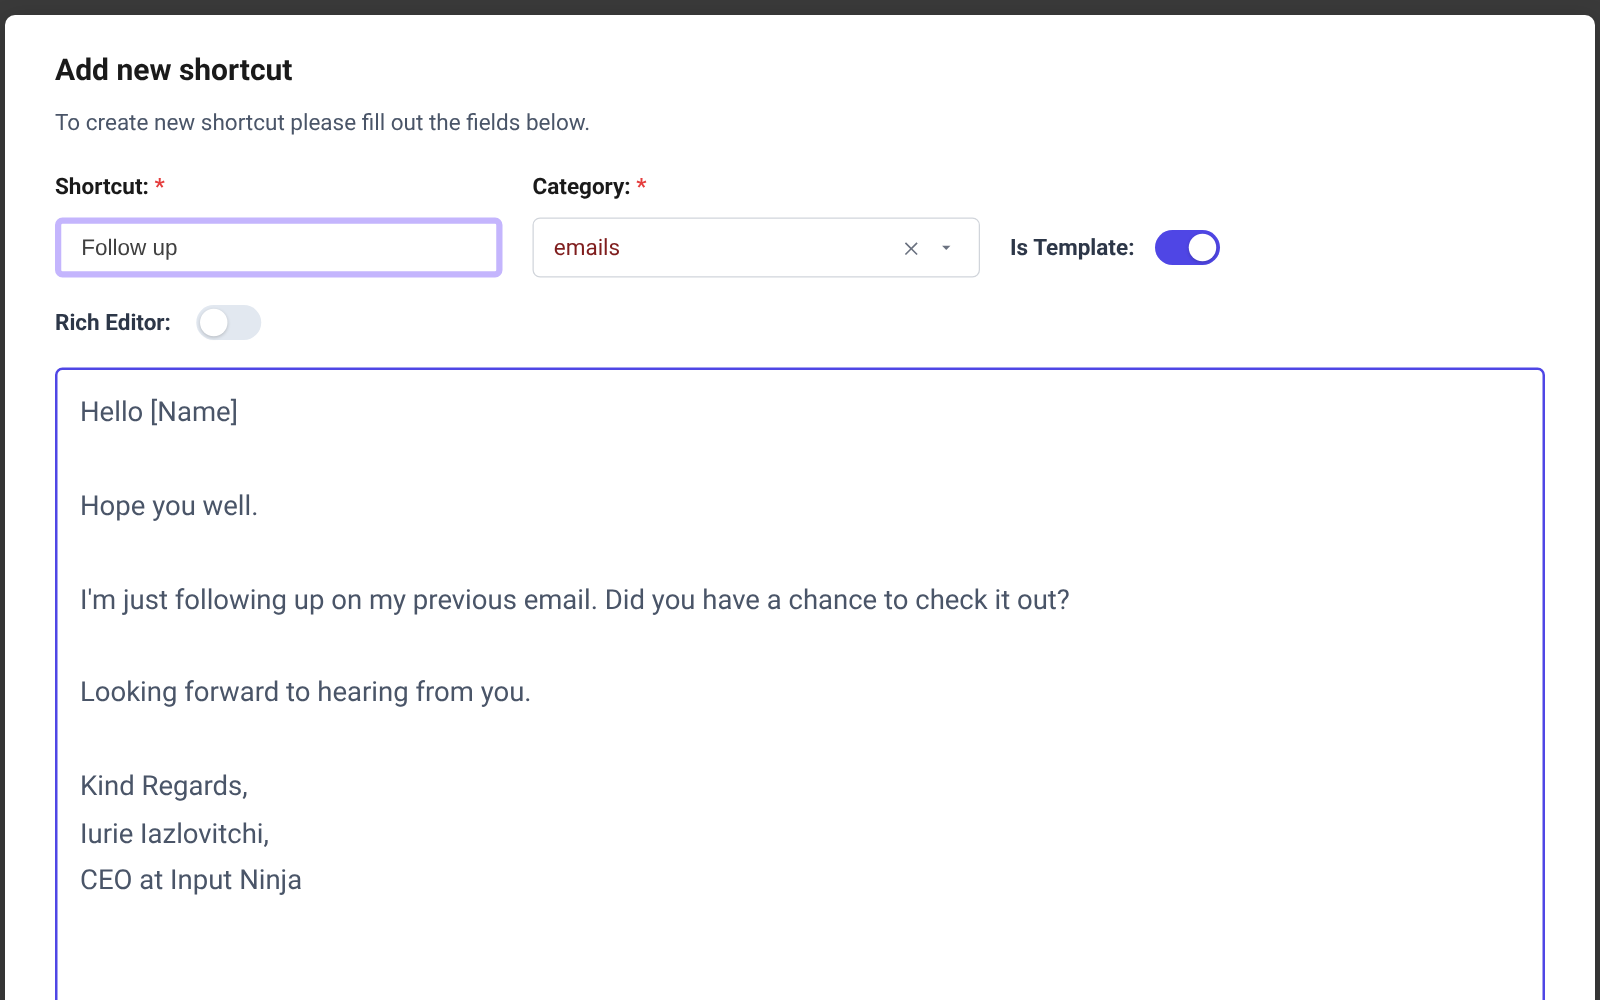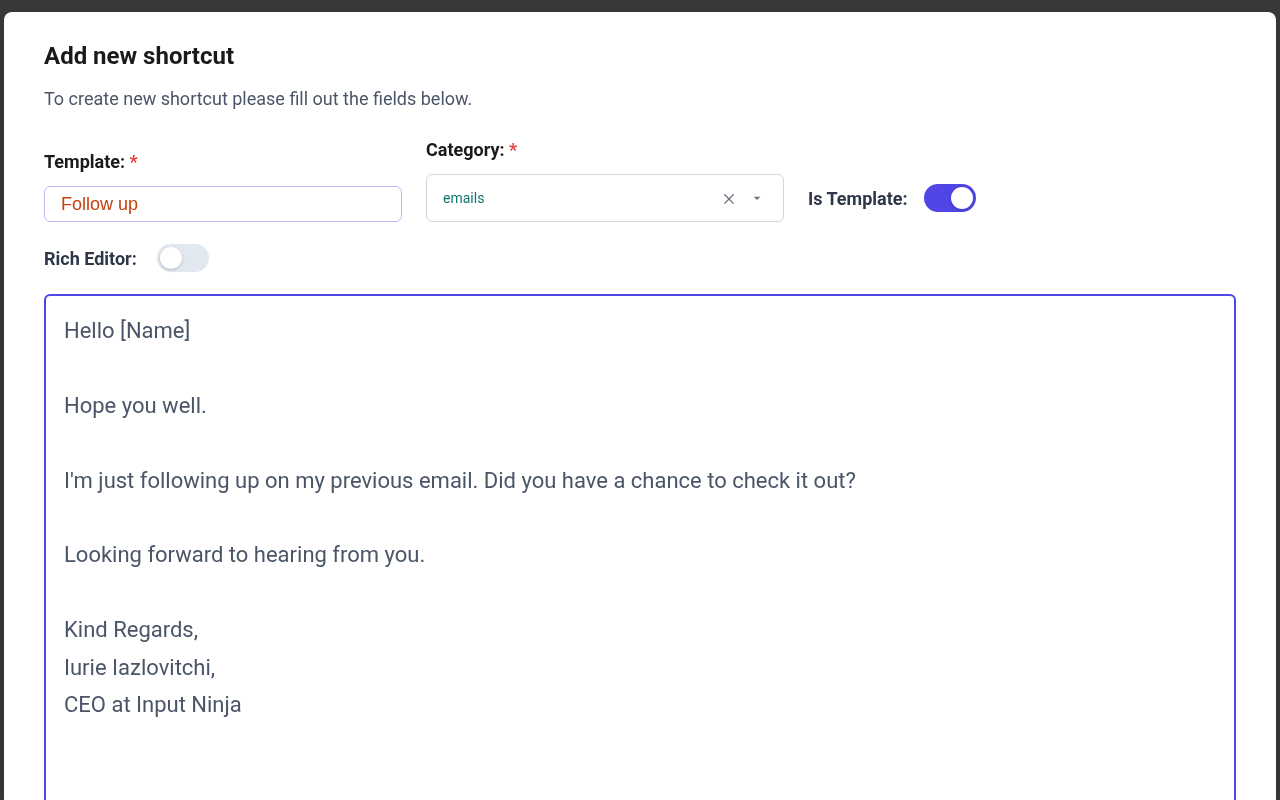--- a/index.html
+++ b/index.html
@@ -42,44 +42,44 @@
     flex-direction: column;
   }
   .field-label {
     font-size: 18px;
     font-weight: 700;
     color: #1a1a1a;
     margin-bottom: 14px;
   }
   .required { color: #e53e3e; font-weight: 700; }
   .text-input {
-    height: 36px;
-    border: 1px solid #c4b5fd;
+    height: 48px;
+    border: 5px solid #c4b5fd;
     border-radius: 6px;
     padding: 0 16px;
     font-size: 18px;
-    color: #c2410c;
+    color: #404040;
     outline: none;
     background: #fff;
   }
   .shortcut-input { width: 358px; }
   .category-wrap {
     width: 358px;
     height: 48px;
     border: 1px solid #d1d5db;
     border-radius: 6px;
     display: flex;
     align-items: center;
     padding: 0 12px 0 16px;
     background: #fff;
   }
   .category-value {
     flex: 1;
-    font-size: 14px;
-    color: #0f766e;
+    font-size: 18px;
+    color: #7f1d1d;
   }
   .cat-icon {
     width: 28px;
     height: 28px;
     display: flex;
     align-items: center;
     justify-content: center;
     color: #6b7280;
     cursor: pointer;
   }
@@ -175,21 +175,21 @@
 <div class="modal">
   <div class="modal-body">
 
     <h1 class="title">Add new shortcut</h1>
     <p class="subtitle">To create new shortcut please fill out the fields below.</p>
 
     <div class="row1">
 
       <div class="field-group">
         <div class="field-label">
-          <span>Template: </span><span class="required">*</span>
+          <span>Shortcut: </span><span class="required">*</span>
         </div>
         <input class="text-input shortcut-input" type="text" value="Follow up" style="">
       </div>
 
       <div class="field-group">
         <div class="field-label">
           <span>Category: </span><span class="required">*</span>
         </div>
         <div class="category-wrap">
           <span class="category-value">emails</span>

